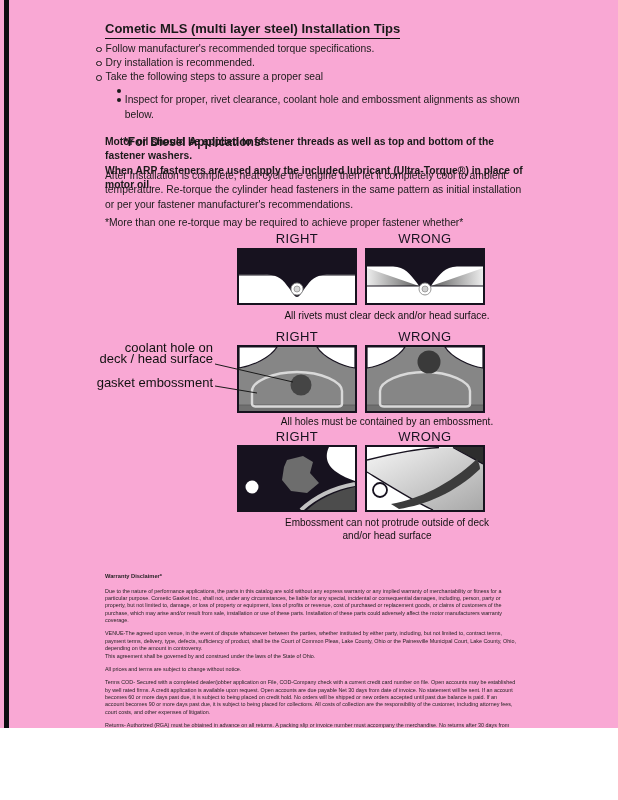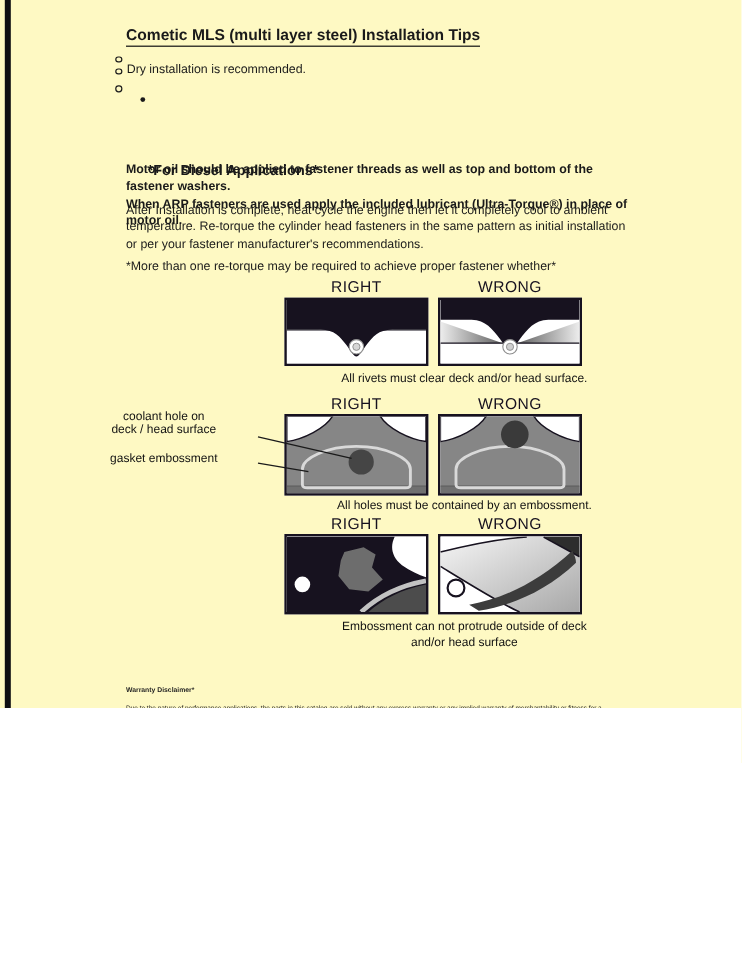--- a/index.html
+++ b/index.html
@@ -1,16 +1,16 @@
 <!DOCTYPE html>
 <html><head>
 <meta charset="utf-8">
 <style>
   html,body{margin:0;padding:0;background:#fff;}
-  .page{position:relative;width:618px;height:590px;background:#fef9c3;overflow:hidden;
+  .page{position:relative;width:618px;height:728px;background:#f9a8d4;overflow:hidden;
         font-family:"Liberation Sans","DejaVu Sans",sans-serif;color:#1a1a1a;}
   .edge-bar{position:absolute;left:4px;top:0;width:5px;height:787px;background:#0e0e12;}
 
   .title{position:absolute;left:105px;top:21px;margin:0;font-size:13px;font-weight:bold;}
   .title .u{display:inline-block;border-bottom:1.6px solid #111;padding-bottom:2px;}
 
   .tips{position:absolute;left:96px;top:42px;width:440px;font-size:10.3px;line-height:14.2px;}
   .tip-row{display:flex;align-items:flex-start;}
   .tip-row.sub{padding-left:21px;}
   .mk1{flex:0 0 auto;width:3.6px;height:3.6px;border:1px solid #1a1a1a;border-radius:50%;
@@ -31,21 +31,21 @@
   .dbox svg{display:block;width:100%;height:100%;}
   .r1{top:248px;height:57px;}
   .r2{top:345px;height:68px;}
   .r3{top:445px;height:67px;}
   .colL{left:237px;} .colR{left:365px;}
   .lab1{top:231px;} .lab2{top:329px;} .lab3{top:429px;}
   .caption{position:absolute;left:237px;width:300px;font-size:10px;line-height:12.5px;
            color:#111;white-space:pre-line;text-align:center;}
   .cap1{top:310px;} .cap2{top:416px;} .cap3{top:517px;}
 
-  .side-label{position:absolute;left:60px;width:153px;text-align:center;font-size:10px;
+  .side-label{position:absolute;left:60px;width:153px;text-align:right;font-size:13px;
               line-height:10.5px;color:#111;white-space:pre-line;}
   .sl1{top:343px;} .sl2{top:378px;}
   .leader-overlay{position:absolute;left:0;top:0;width:618px;height:800px;pointer-events:none;}
 
   .disclaimer{position:absolute;left:105px;top:573px;width:412px;font-size:5.4px;
               line-height:1.36;color:#1f1f1f;}
   .disclaimer .dh{font-weight:bold;font-size:5.7px;margin:0 0 7px 0;}
   .disclaimer p{margin:0 0 6px 0;white-space:pre-line;}
 
   .page-code{position:absolute;left:386px;top:758px;font-size:12px;letter-spacing:0.3px;color:#222;}
@@ -56,30 +56,36 @@
 <div class="page">
   <div class="edge-bar"></div>
 
   <h1 class="title">
     <span class="u">Cometic MLS (multi layer steel) Installation Tips</span>
   </h1>
 
   <div class="tips">
     <div class="tip-row">
       <span class="mk1"></span>
+      <span>Follow manufacturer's recommended torque specifications.</span>
     </div>
     <div class="tip-row">
       <span class="mk1"></span>
       <span>Dry installation is recommended.</span>
     </div>
     <div class="tip-row">
       <span class="mk1"></span>
+      <span>Take the following steps to assure a proper seal</span>
     </div>
     <div class="tip-row sub">
       <span class="mk2"></span>
+    </div>
+    <div class="tip-row sub">
+      <span class="mk2"></span>
+      <span>Inspect for proper, rivet clearance, coolant hole and embossment alignments as shown below.</span>
     </div>
   </div>
 
   <h2 class="diesel-h">*For Diesel Applications*</h2>
   <div class="body-para p1">Motor oil should be applied to fastener threads as well as top and bottom of the fastener washers.
 When ARP fasteners are used apply the included lubricant (Ultra-Torque®) in place of motor oil.</div>
   <div class="body-para p2">After Installation is complete, heat cycle the engine then let it completely cool to ambient
 temperature. Re-torque the cylinder head fasteners in the same pattern as initial installation
 or per your fastener manufacturer's recommendations.</div>
   <div class="body-para note">*More than one re-torque may be required to achieve proper fastener whether*</div>

